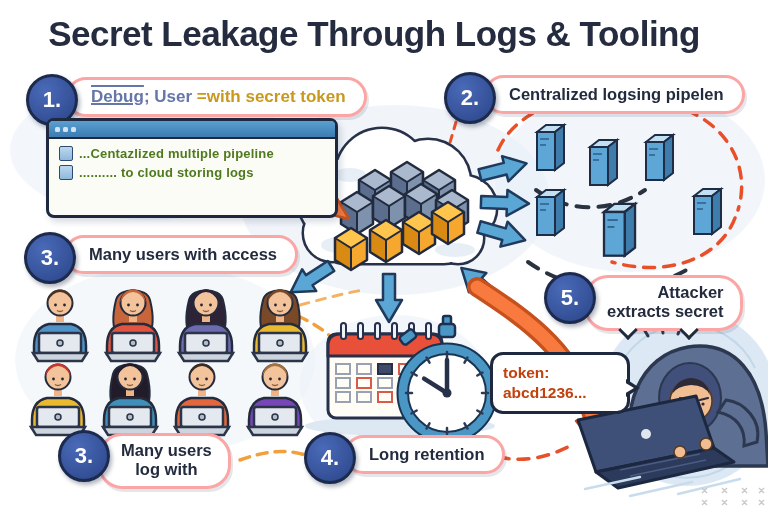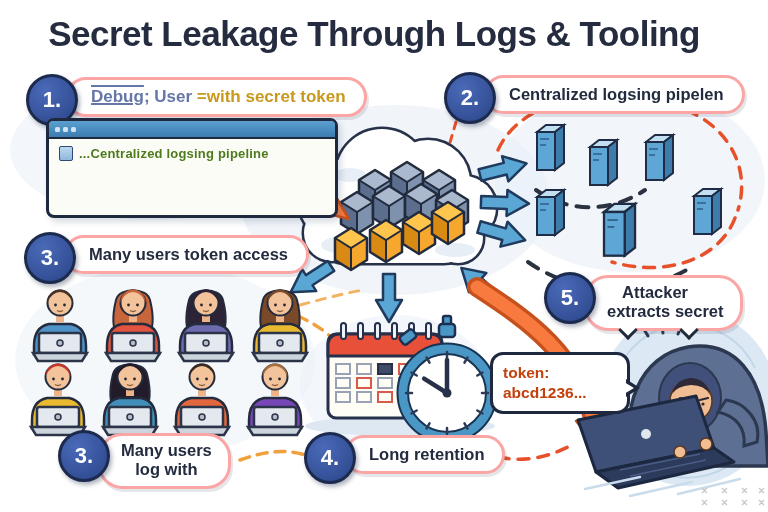--- a/index.html
+++ b/index.html
@@ -298,52 +298,56 @@
 
 <div class="logwin">
   <div class="logbar">
     <span></span>
     <span></span>
     <span></span>
   </div>
   <div class="loglines">
     <div class="logline">
         <span class="logico"></span>
-        <span class="logtxt">...Centralized logsing pipeline</span>
+        <span class="logtxt">...Centazlized multiple pipeline</span>
+      </div>
+    <div class="logline">
+        <span class="logico"></span>
+        <span class="logtxt">.......... to cloud storing logs</span>
       </div>
   </div>
 </div>
 
 <div class="badge" style="left:444px;top:72px;">
   <div class="num">2.</div>
   <div class="pill">Centralized logsing pipelen</div>
 </div>
 
 <div class="badge" style="left:24px;top:232px;">
   <div class="num">3.</div>
-  <div class="pill">Many users token access</div>
+  <div class="pill">Many users with access</div>
 </div>
 
 <div class="badge" style="left:58px;top:430px;">
   <div class="num">3.</div>
   <div class="pill two">
     <div>Many users</div>
     <div>log with</div>
   </div>
 </div>
 
 <div class="badge" style="left:304px;top:432px;">
   <div class="num">4.</div>
   <div class="pill">Long retention</div>
 </div>
 
 <div class="badge" style="left:544px;top:272px;">
   <div class="num">5.</div>
   <div class="pill two bubble">
-    <div style="text-align:left;margin-left:15px;">Attacker</div>
+    <div style="text-align:right;">Attacker</div>
     <div style="text-align:left;">extracts secret</div>
   </div>
 </div>
 
 <div class="token">
   <div>token:</div>
   <div>abcd1236...</div>
 </div>
 
 </body></html>

